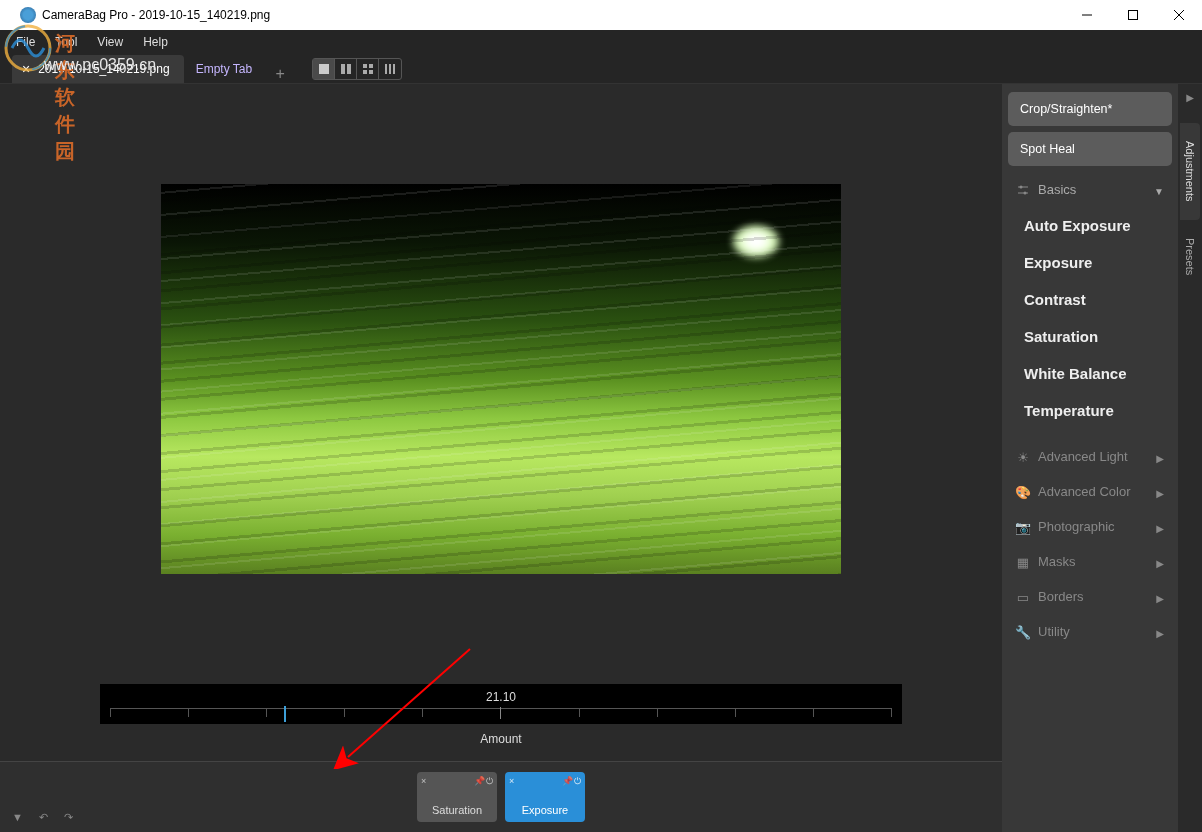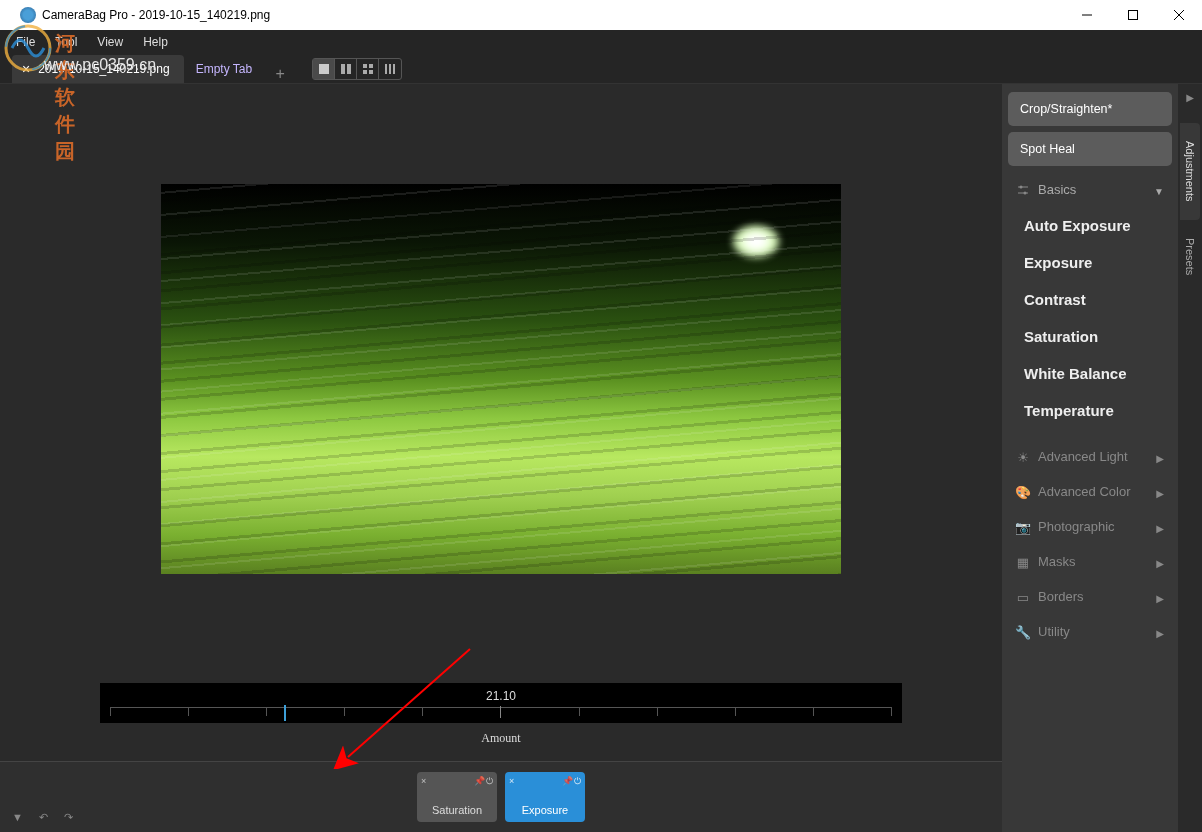--- a/index.html
+++ b/index.html
@@ -47,21 +47,21 @@
 .arrow-annotation { position: absolute; pointer-events: none; z-index: 50; }
 
 
 .slider-panel { padding: 10px 100px 15px; }
 .slider-track { background: #000; height: 40px; position: relative; border-radius: 0; text-align: right; }
 .slider-value { position: absolute; top: 6px; left: 50%; transform: translateX(-50%); color: #ddd; font-size: 12px; }
 .slider-ticks { position: absolute; bottom: 6px; left: 10px; right: 10px; height: 10px; display: flex; justify-content: space-between; border-top: 1px solid #555; }
 .slider-ticks span { width: 1px; height: 8px; background: #555; }
 .slider-ticks .center { background: #888; height: 12px; margin-top: -2px; }
 .slider-handle { position: absolute; bottom: 2px; left: 23%; width: 2px; height: 16px; background: #3d9fd8; }
-.slider-label { text-align: center; color: #ddd; font-size: 12px; margin-top: 8px; font-family: Liberation Serif, serif; }
+.slider-label { text-align: center; color: #ddd; font-size: 12px; margin-top: 8px; }
 
 
 .bottombar { background: #2f2f2f; border-top: 1px solid #444; padding: 10px; display: flex; align-items: center; justify-content: center; position: relative; min-height: 70px; }
 .bottombar .controls-left { position: absolute; left: 12px; bottom: 8px; display: flex; gap: 16px; color: #888; font-size: 11px; }
 .bottombar .controls-left span { cursor: pointer; }
 .effect-chip { width: 80px; height: 50px; border-radius: 4px; margin: 0 4px; position: relative; display: flex; align-items: flex-end; justify-content: center; padding-bottom: 6px; font-size: 11px; cursor: pointer; }
 .effect-chip.inactive { background: #555; color: #ddd; }
 .effect-chip.active { background: #2a8fd8; color: #fff; }
 .effect-chip .chip-icons { position: absolute; top: 4px; left: 4px; right: 4px; display: flex; justify-content: space-between; font-size: 9px; opacity: 0.8; }
 

